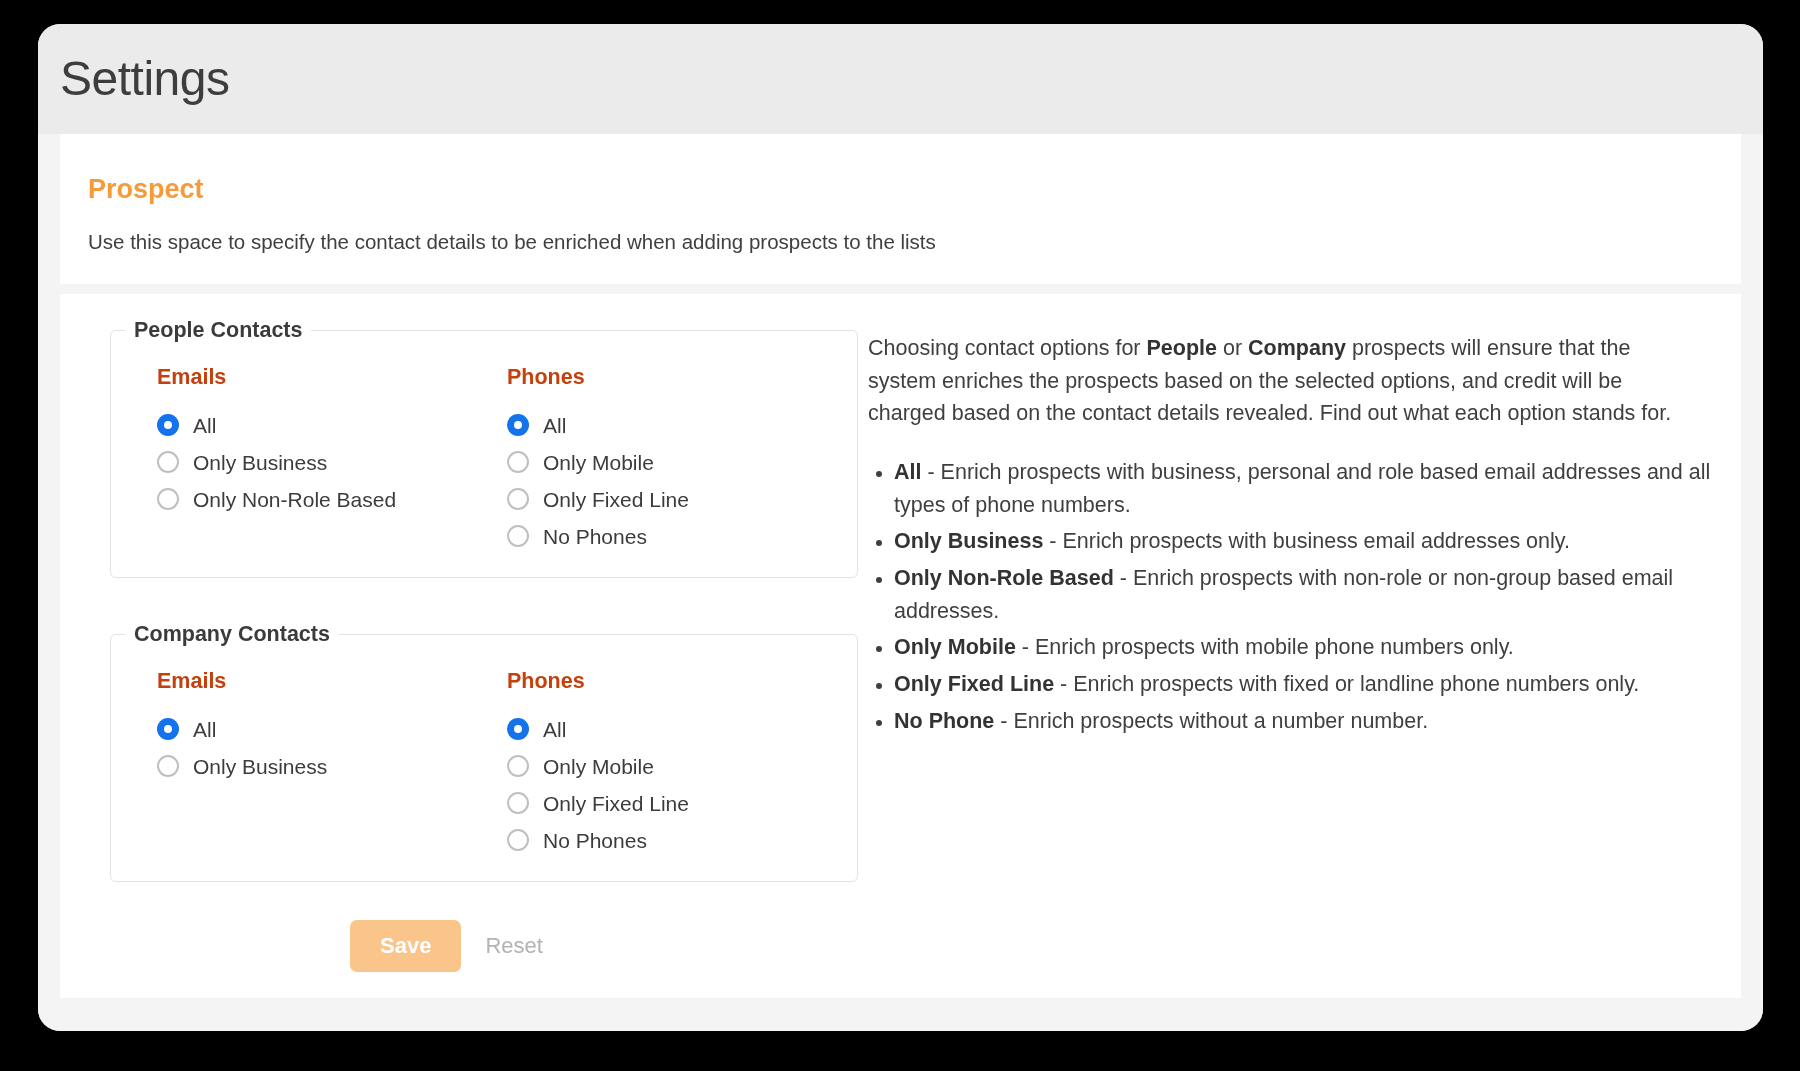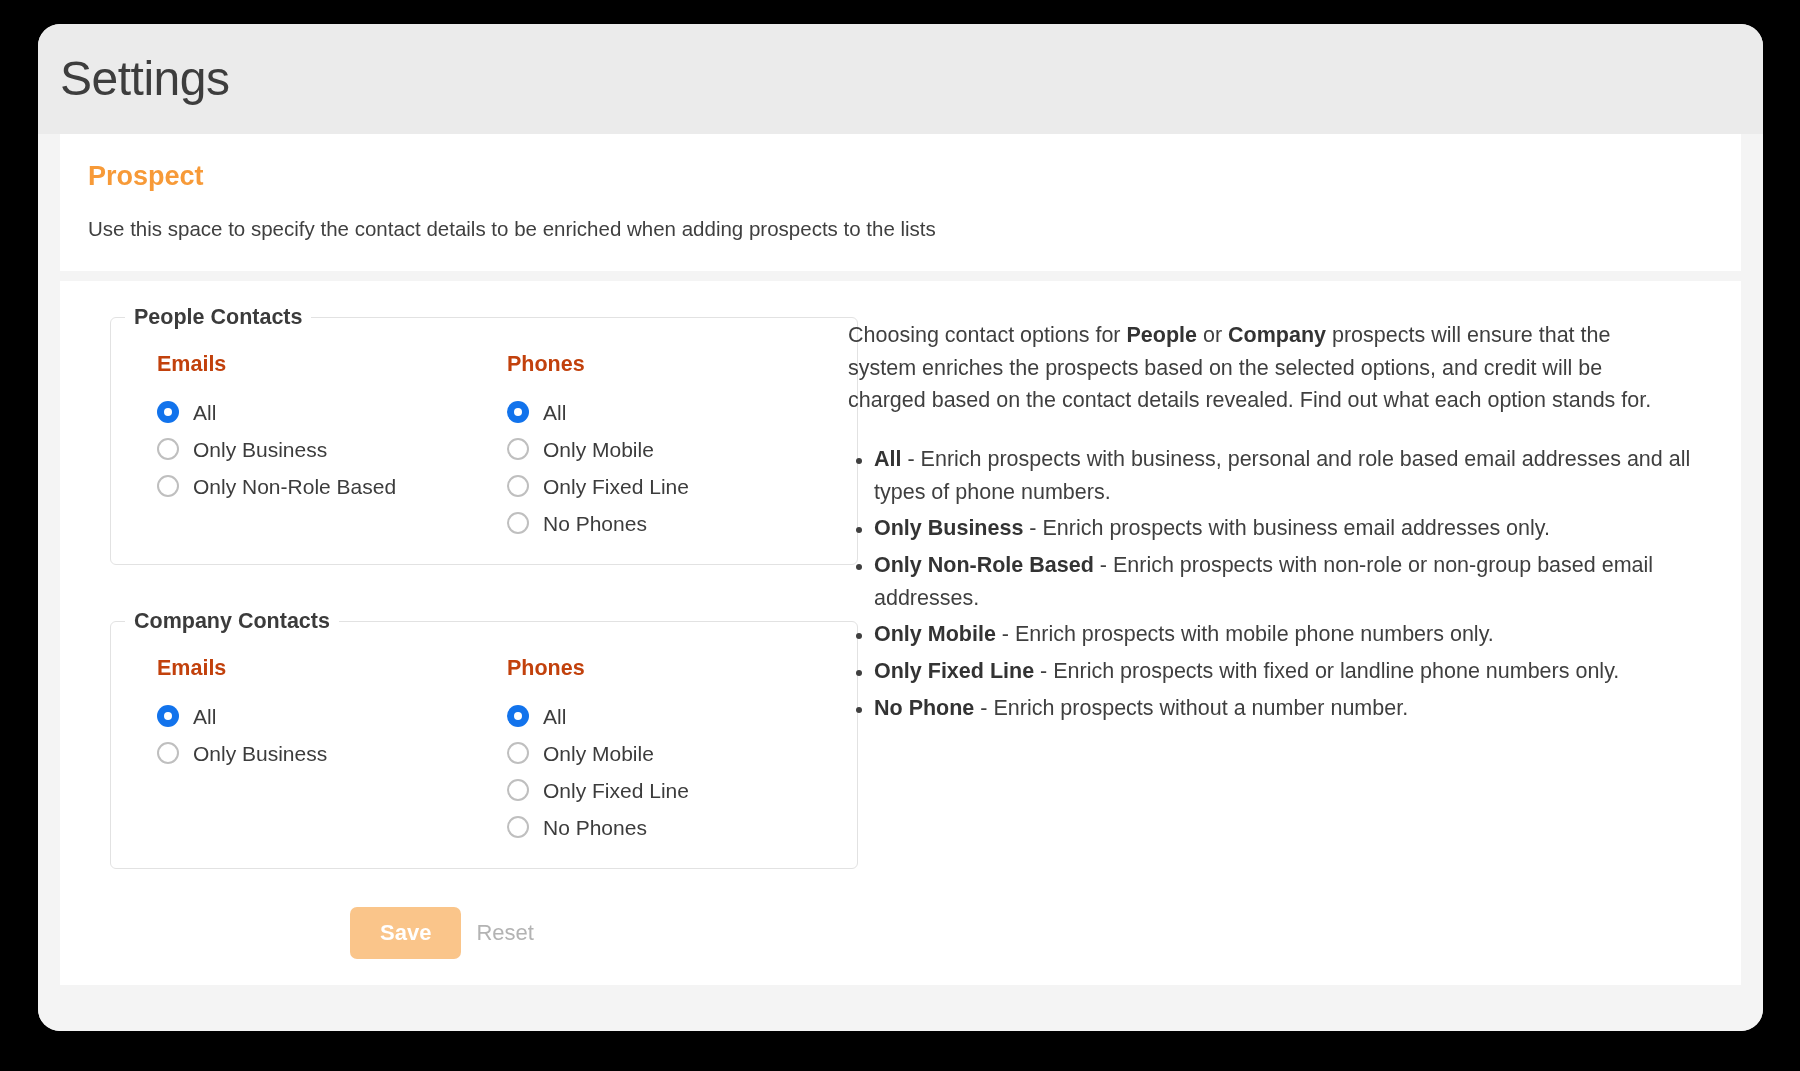--- a/index.html
+++ b/index.html
@@ -64,42 +64,42 @@
   }
   .card-enrich {
     margin-top: 10px;
     padding: 24px 28px 26px 28px;
   }
 
   .section-heading {
     color: #f79a38;
     font-size: 27px;
     font-weight: 700;
-    margin: 0 0 0 0;
+    margin: 13px 0 0 0;
     line-height: 1.2;
   }
   .section-desc {
     color: #3f3f3f;
     font-size: 20.5px;
     margin: 24px 0 0 0;
     line-height: 1.3;
   }
   .subsection-heading {
     color: #f79a38;
     font-size: 22px;
     font-weight: 700;
     margin: 0 0 22px 0;
     line-height: 1.2;
   }
 
   
   .enrich-cols {
     display: flex;
     align-items: flex-start;
-    gap: 20px;
+    gap: 40px;
   }
   .col-left { width: 740px; flex: 0 0 740px; }
   .col-right { flex: 1 1 auto; padding-top: 14px; }
 
   
   .contact-group {
     border: 1px solid #e2e2e2;
     border-radius: 6px;
     margin: 0 0 44px 22px;
     padding: 14px 0 22px 0;
@@ -184,21 +184,21 @@
     font-family: inherit;
     cursor: pointer;
     line-height: 1;
   }
   .btn-reset {
     background: transparent;
     border: none;
     color: #b3b3b3;
     font-size: 22px;
     font-family: inherit;
-    margin-left: 9px;
+    margin-left: 18px;
     cursor: pointer;
     line-height: 1;
   }
 
   
   .info-title {
     font-size: 21.5px;
     font-weight: 700;
     color: #3b3b3b;
     margin: 0 0 6px 0;

